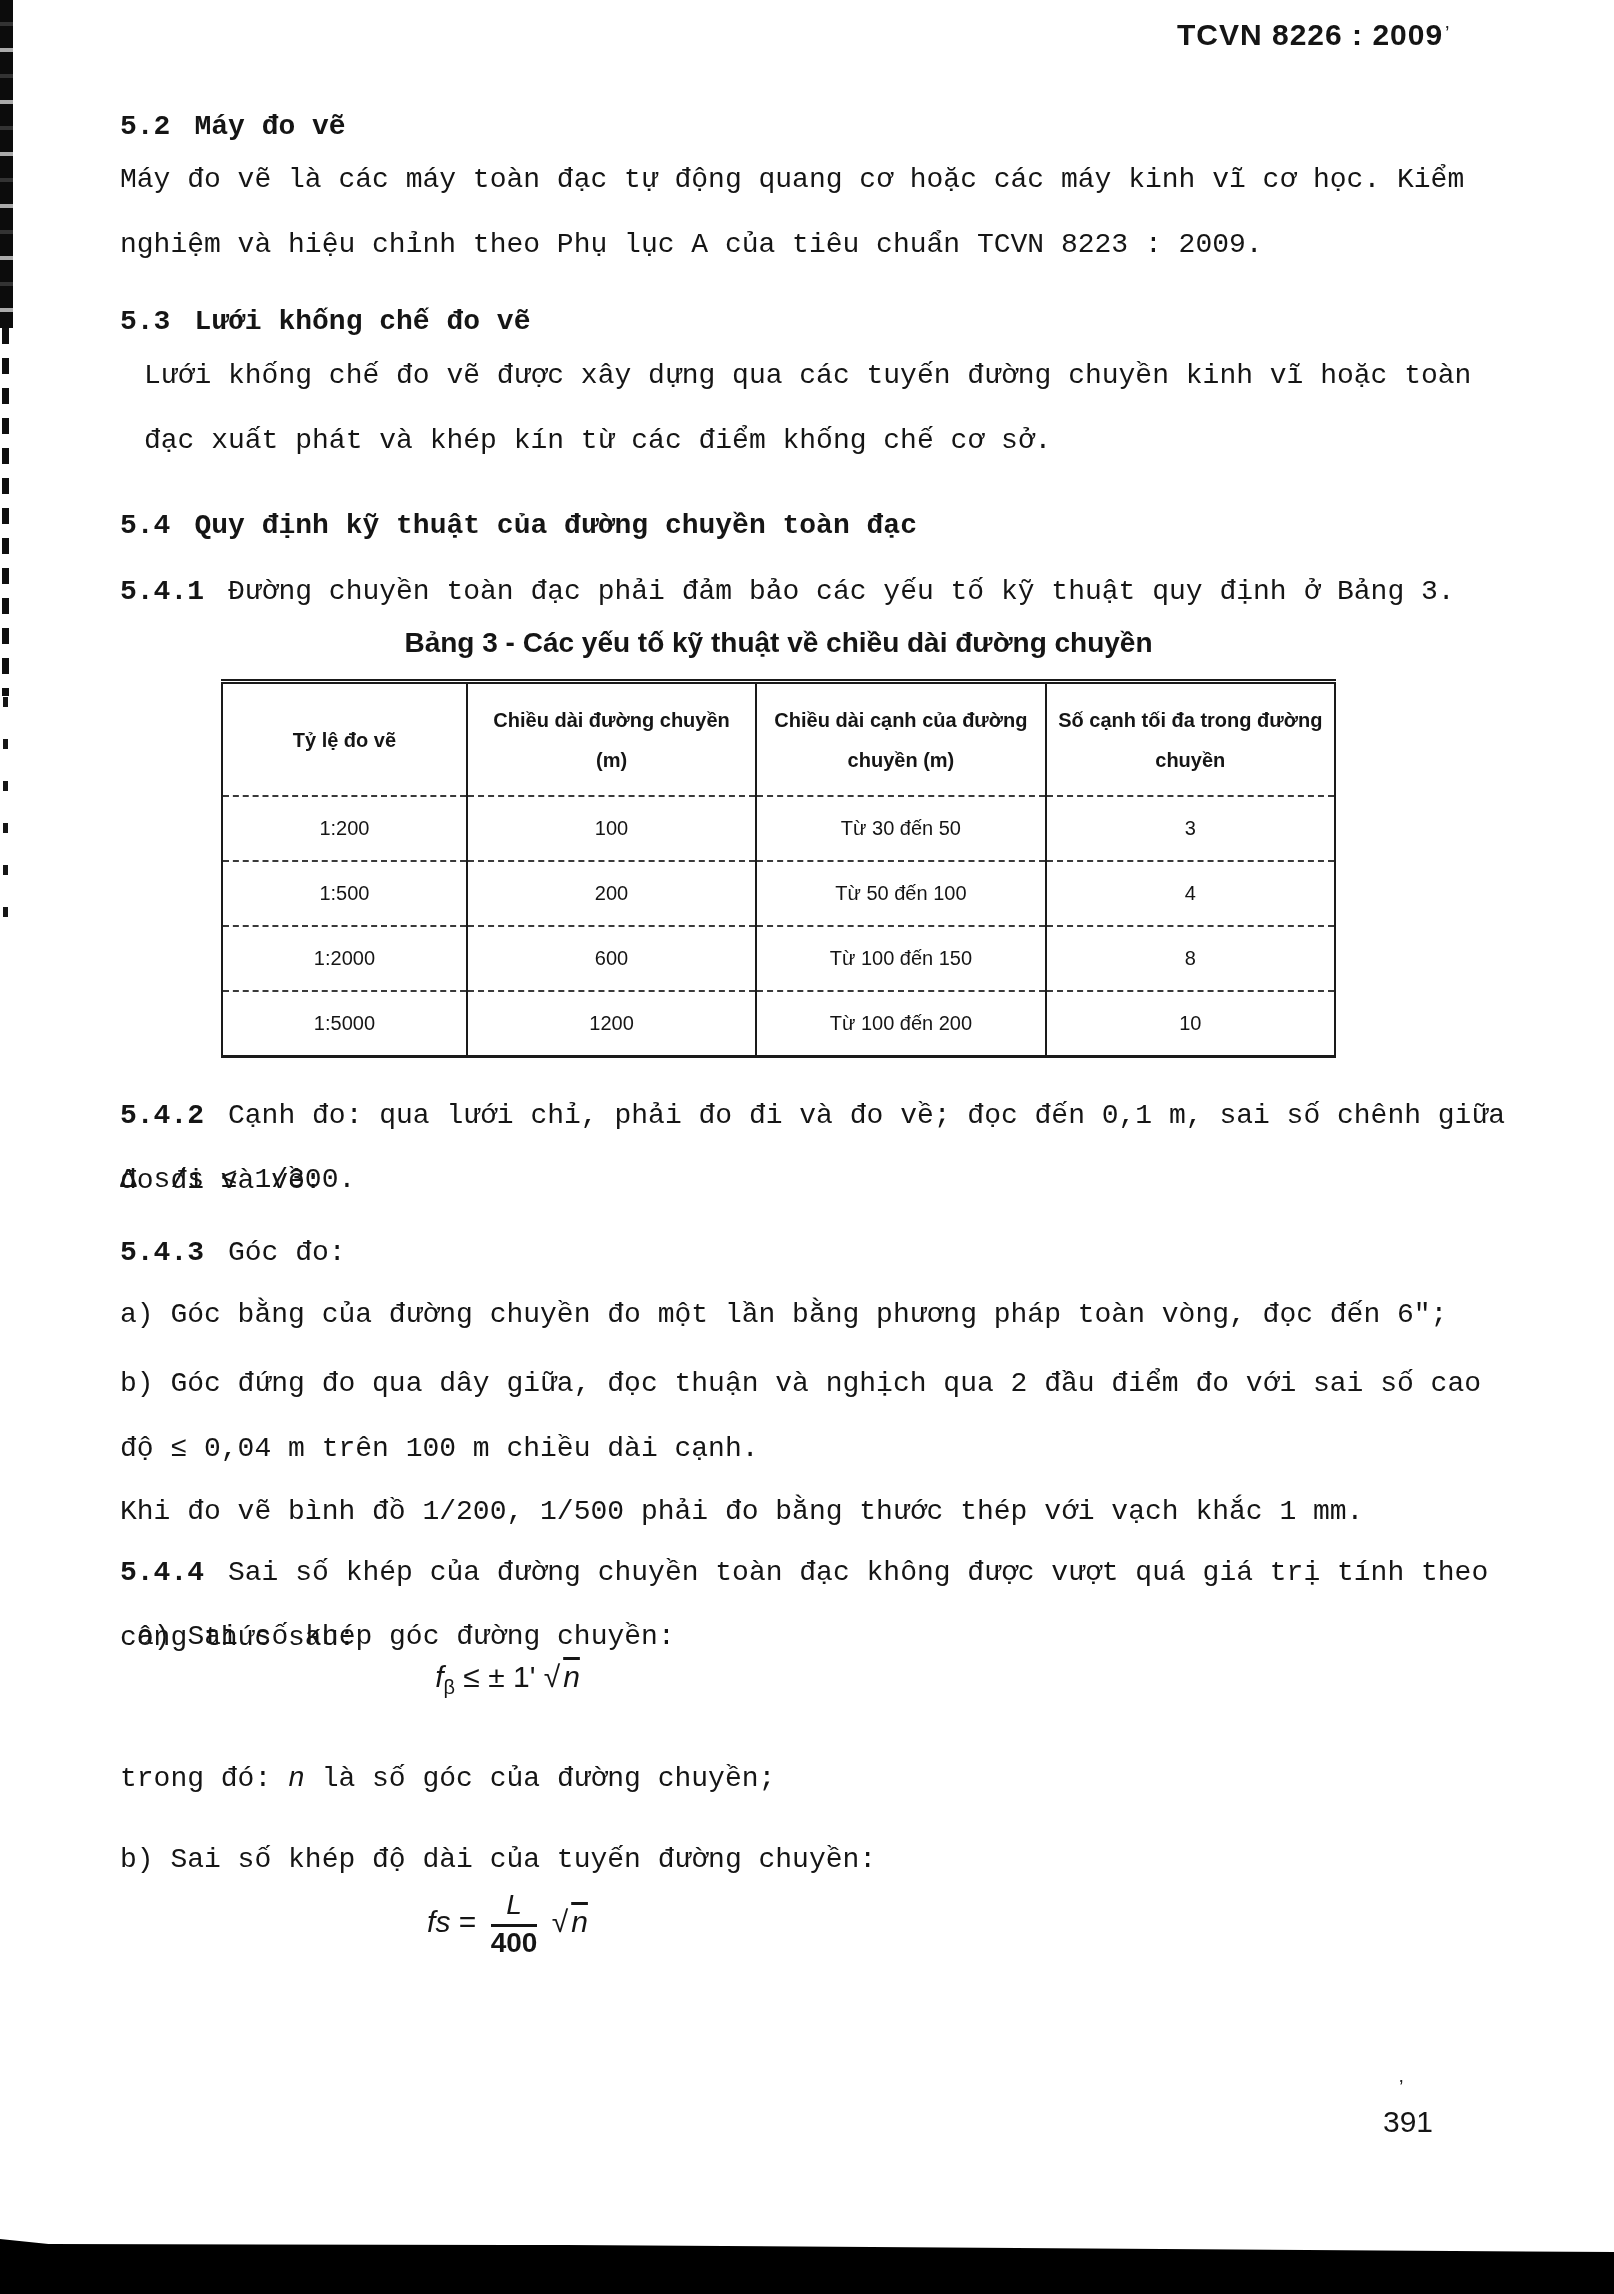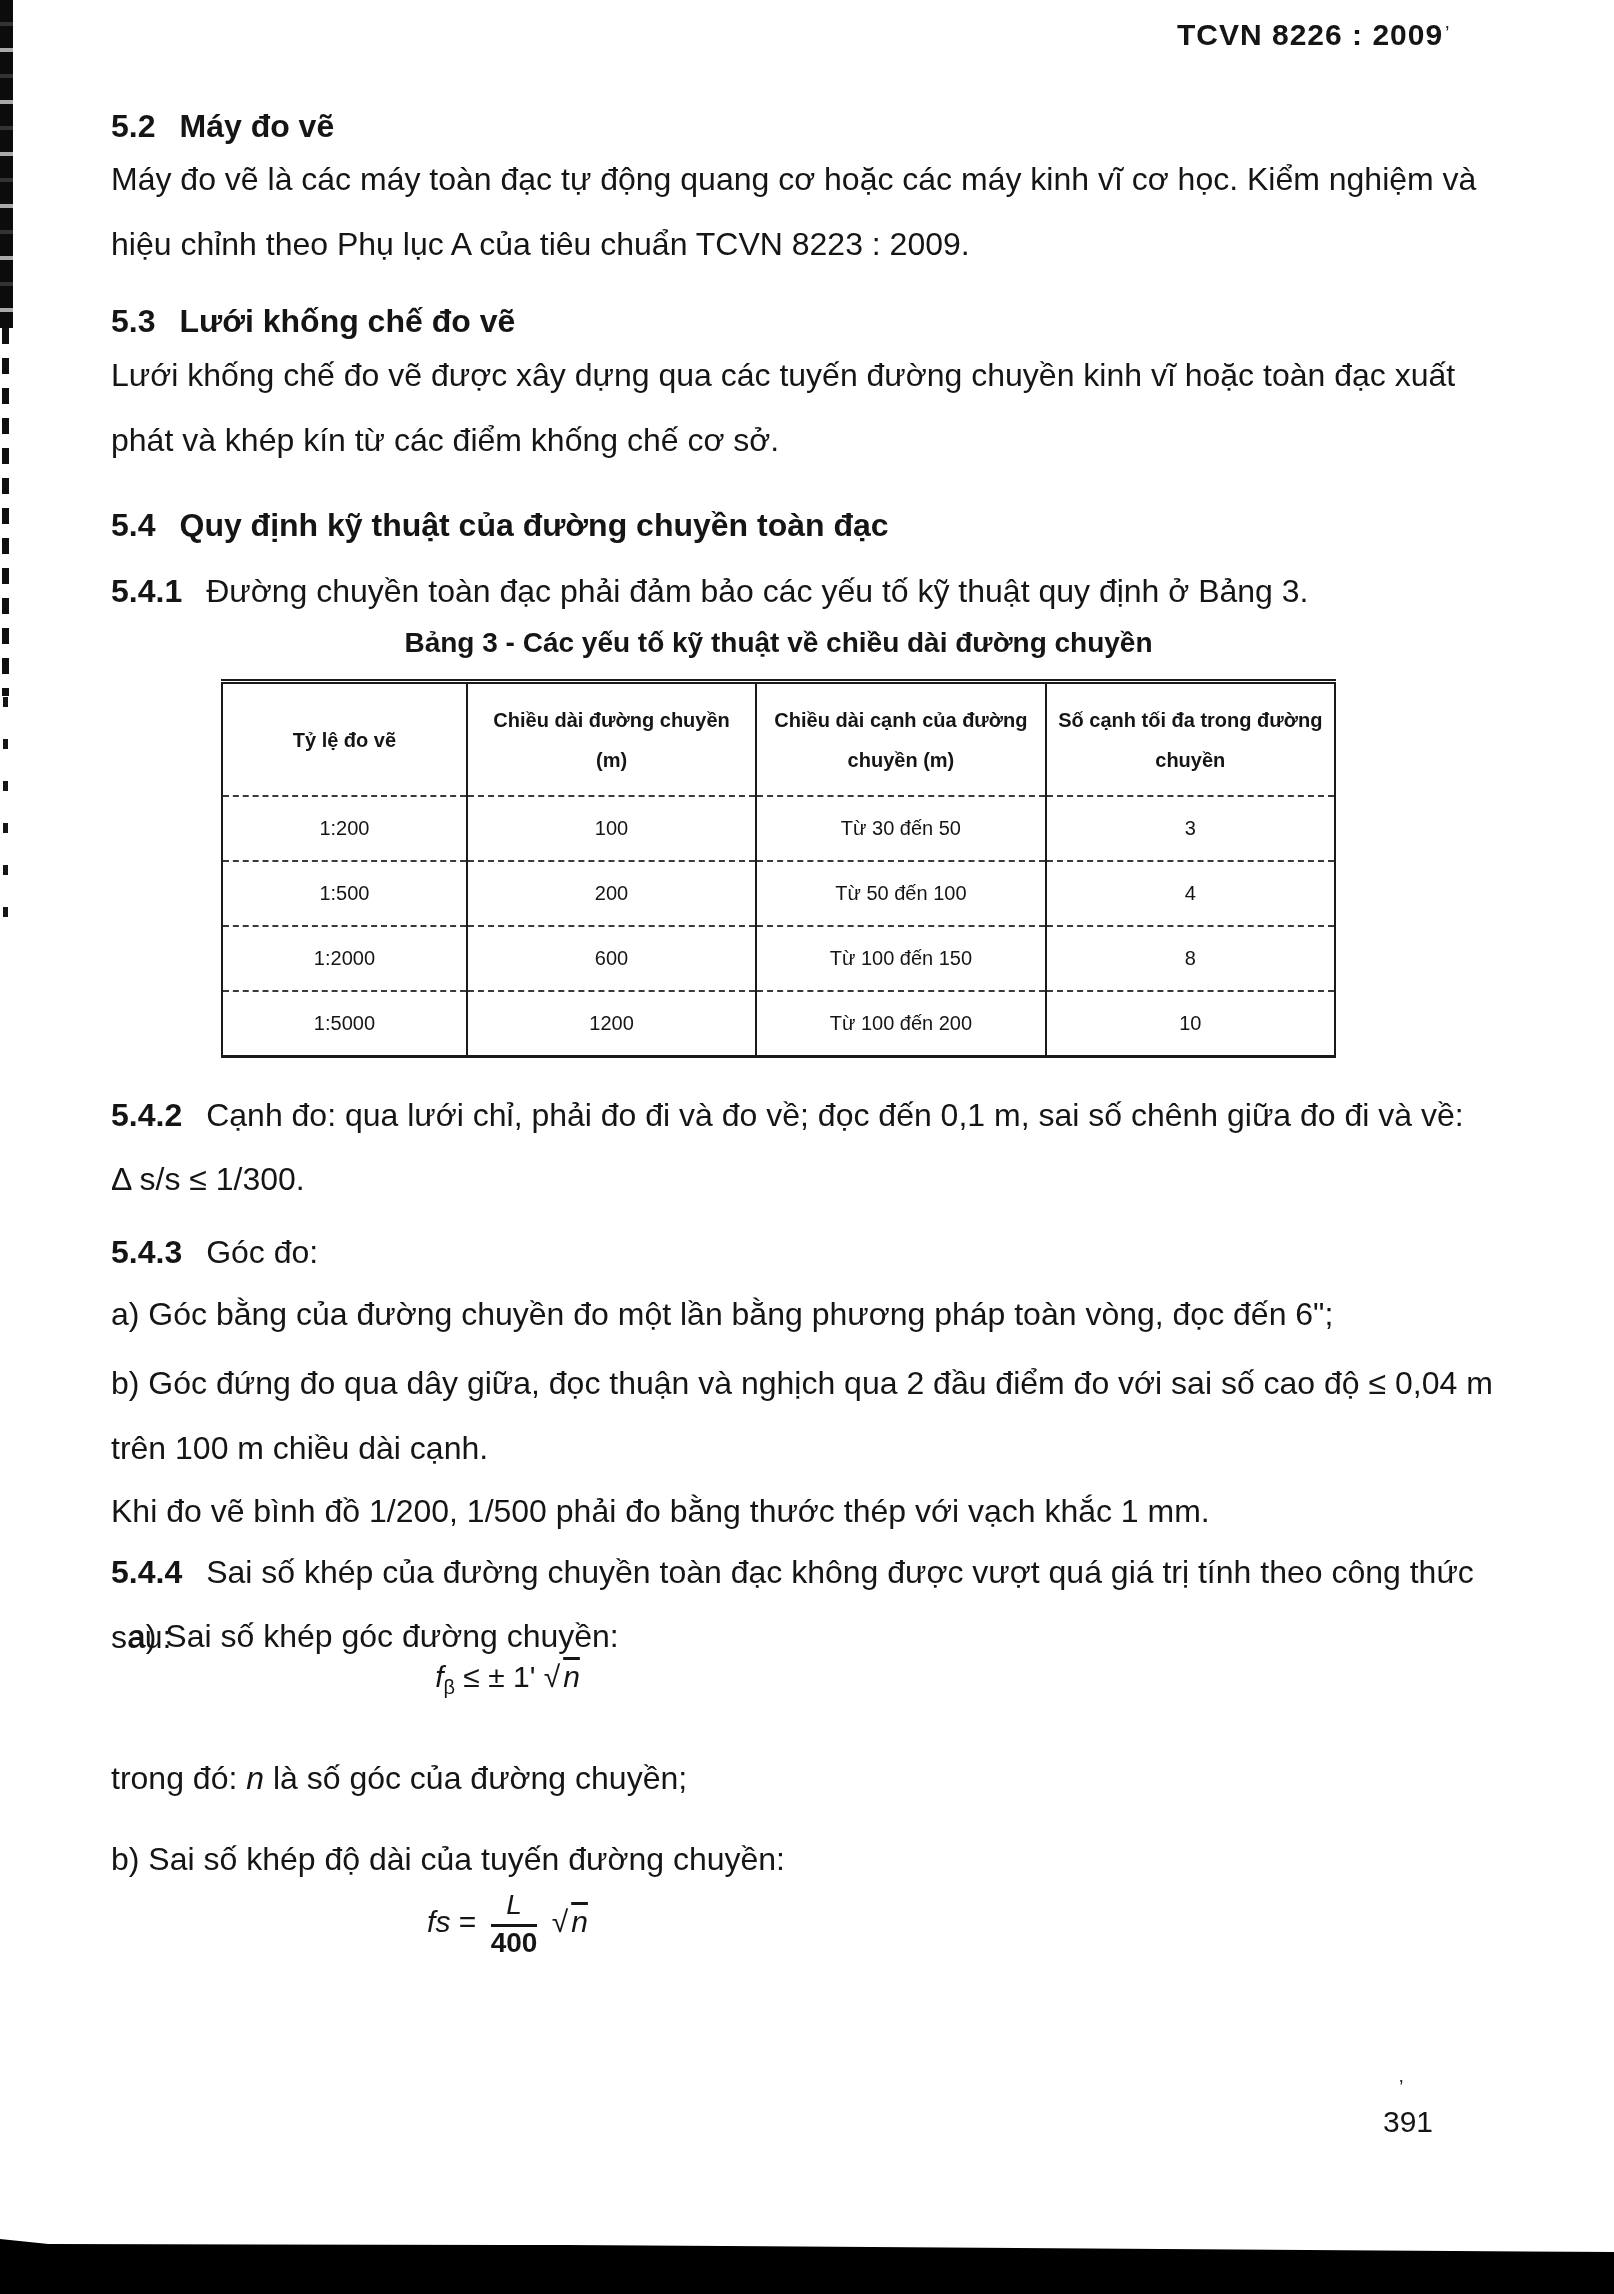--- a/index.html
+++ b/index.html
@@ -4,21 +4,21 @@
 <style>
   html,body{margin:0;padding:0;background:#888;}
   .page{
     position:relative;
     width:1615px;height:2294px;
     background:#ffffff;
     overflow:hidden;
     font-family:"Liberation Sans", sans-serif;
     color:#151515;
   }
-  .blk{position:absolute;left:111px;width:1393px;font-size:32px;line-height:65px;color:#151515;}
+  .blk{position:absolute;left:120px;width:1393px;font-size:28px;line-height:65px;color:#151515;font-family:Liberation Mono, monospace;}
   .hd{font-weight:bold;}
   .secnum{font-weight:bold;margin-right:24px;}
   .doc-header{position:absolute;left:1177px;top:18px;font-size:30px;font-weight:bold;letter-spacing:1px;}
   .tick{position:absolute;font-size:20px;color:#222;}
   .caption{position:absolute;left:221px;top:627px;width:1115px;text-align:center;font-size:28px;font-weight:bold;}
   table.b3{
     position:absolute;left:221px;top:679px;width:1115px;
     border-collapse:collapse;table-layout:fixed;
     font-size:20px;color:#151515;
     border:2px solid #1a1a1a;border-top:5px double #1a1a1a;border-bottom:3px solid #1a1a1a;
@@ -60,21 +60,21 @@
   <span class="tick" style="left:1445px;top:22px;">’</span>
 
   <div class="blk hd" style="top:94px;">
     <span class="secnum">5.2</span><span>Máy đo vẽ</span>
   </div>
   <div class="blk" style="top:147px;">Máy đo vẽ là các máy toàn đạc tự động quang cơ hoặc các máy kinh vĩ cơ học. Kiểm nghiệm và hiệu chỉnh theo Phụ lục A của tiêu chuẩn TCVN 8223 : 2009.</div>
 
   <div class="blk hd" style="top:289px;">
     <span class="secnum">5.3</span><span>Lưới khống chế đo vẽ</span>
   </div>
-  <div class="blk" style="top:343px;">Lưới khống chế đo vẽ được xây dựng qua các tuyến đường chuyền kinh vĩ hoặc toàn đạc xuất phát và khép kín từ các điểm khống chế cơ sở.</div>
+  <div class="blk" style="top:343px;margin-left:24px;">Lưới khống chế đo vẽ được xây dựng qua các tuyến đường chuyền kinh vĩ hoặc toàn đạc xuất phát và khép kín từ các điểm khống chế cơ sở.</div>
 
   <div class="blk hd" style="top:493px;">
     <span class="secnum">5.4</span><span>Quy định kỹ thuật của đường chuyền toàn đạc</span>
   </div>
 
   <div class="blk" style="top:559px;">
     <span class="secnum">5.4.1</span><span>Đường chuyền toàn đạc phải đảm bảo các yếu tố kỹ thuật quy định ở Bảng 3.</span>
   </div>
 
   <div class="caption">Bảng 3 - Các yếu tố kỹ thuật về chiều dài đường chuyền</div>

